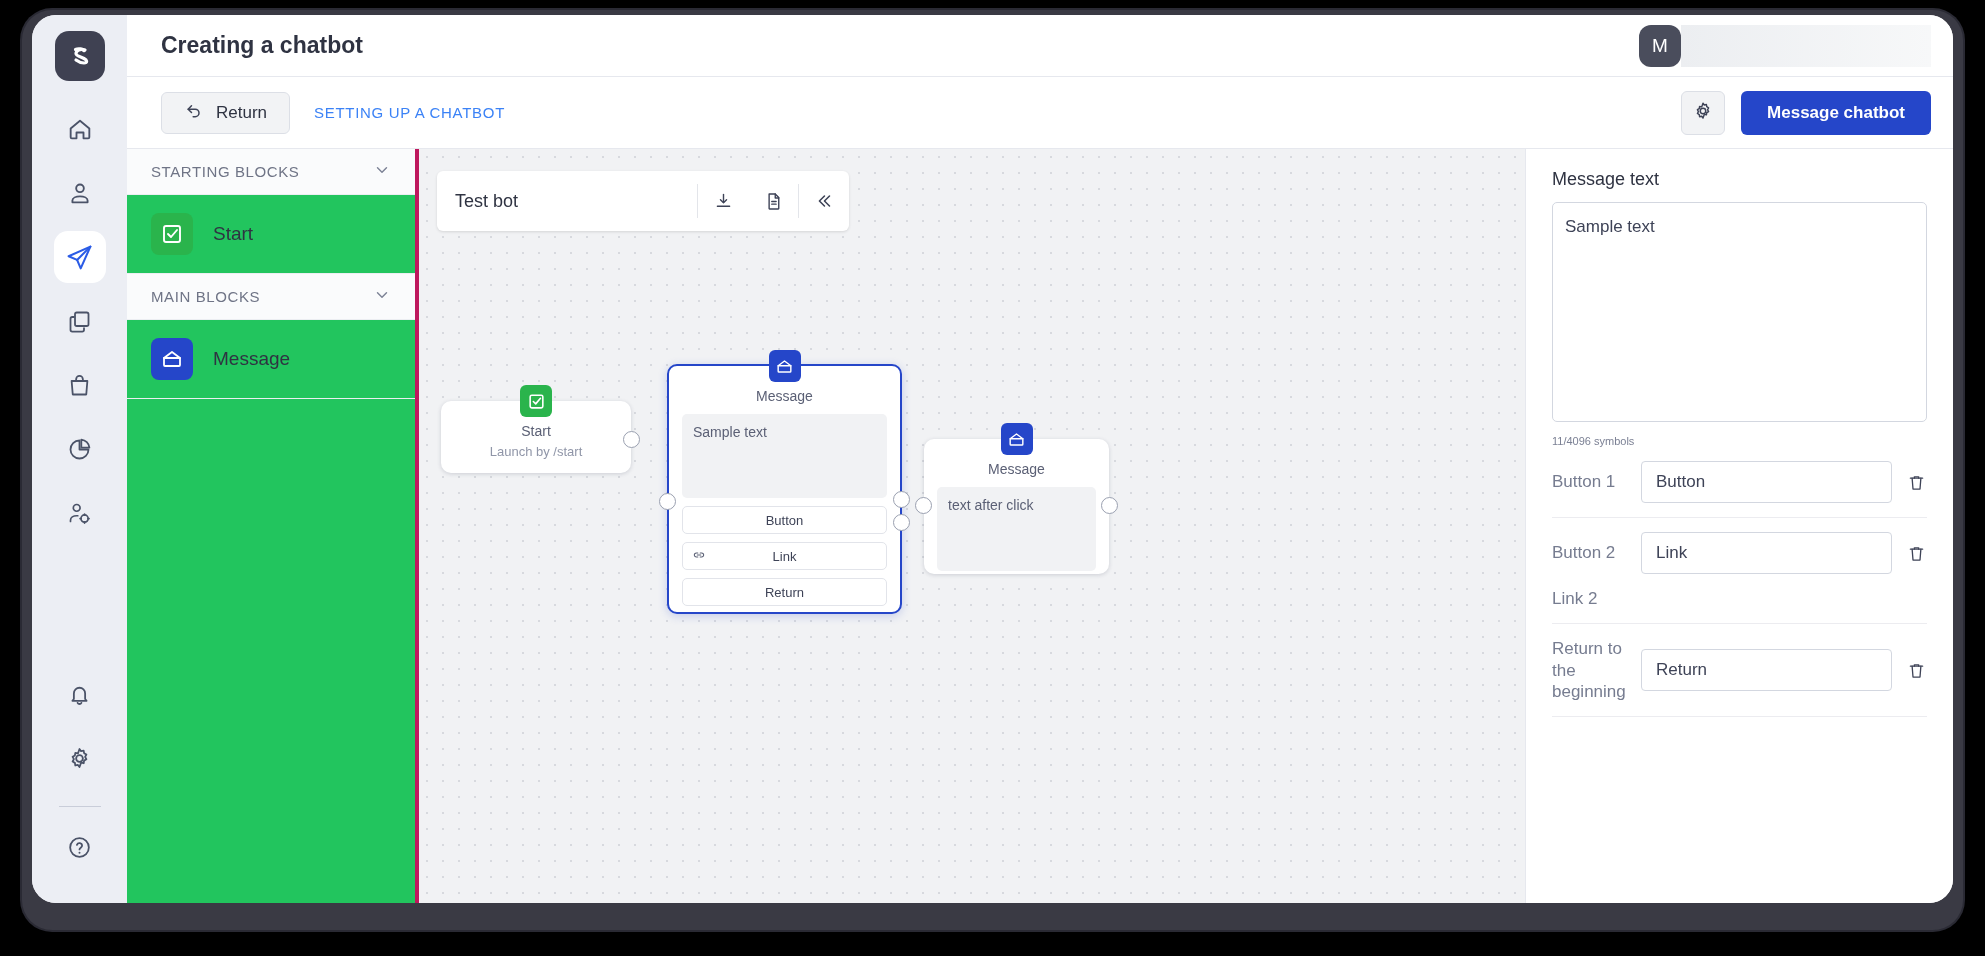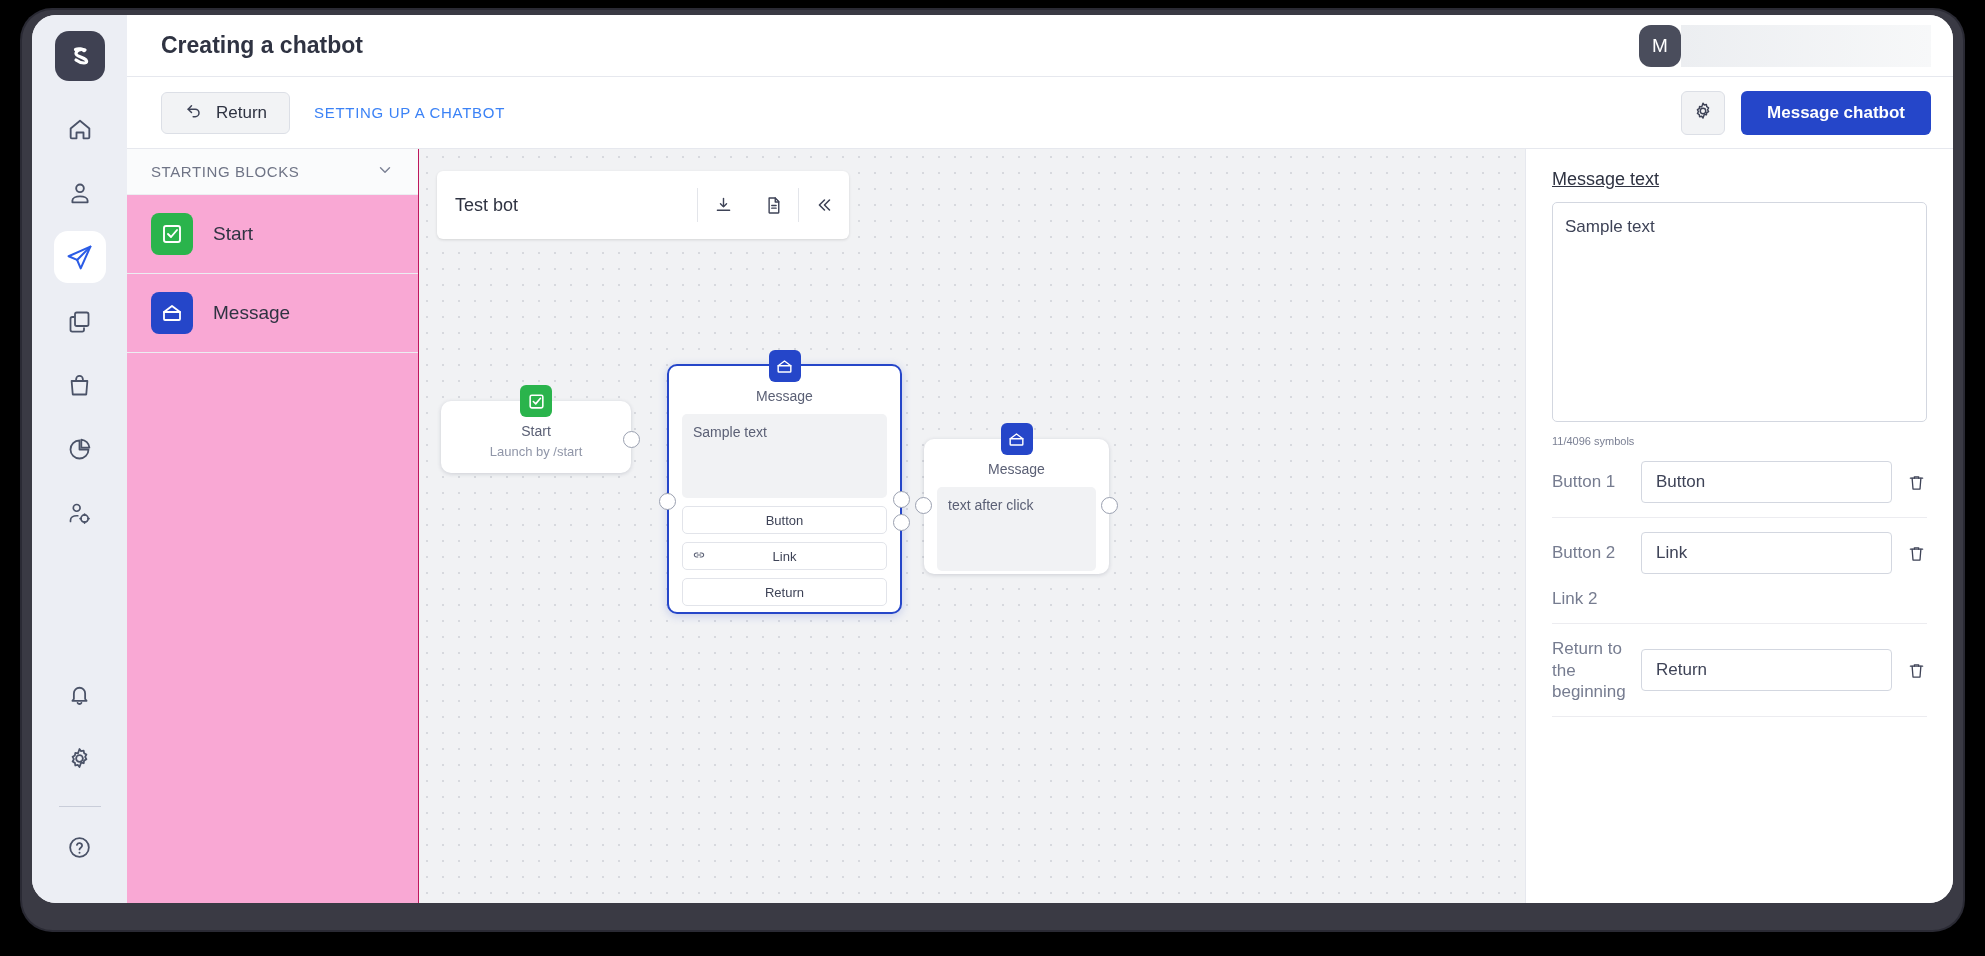--- a/index.html
+++ b/index.html
@@ -121,22 +121,22 @@
     font-size: 17px; font-weight: bold; cursor: pointer;
     font-family: "Liberation Sans", sans-serif;
   }
 
   
   #body { flex: 1; display: flex; min-height: 0; }
 
   
   #blocks {
     width: 292px; flex: 0 0 292px;
-    background: #f9a8d4;
-    border-right: 1px solid #be185d;
+    background: #22c55e;
+    border-right: 4px solid #be185d;
   }
   .group-head {
     height: 46px; display: flex; align-items: center;
     padding: 0 24px; justify-content: space-between;
     background: #fafbfc;
     border-bottom: 1px solid #eceef2;
     font-size: 15px; letter-spacing: .6px;
     color: #6f7486; cursor: pointer;
   }
   .block-item {
@@ -155,21 +155,21 @@
   
   #canvas {
     flex: 1; position: relative; min-width: 0;
     background-color: #f1f2f4;
     background-image: radial-gradient(#d7d9de 1.2px, transparent 1.2px);
     background-size: 16px 16px;
     overflow: hidden;
   }
   #canvas-toolbar {
     position: absolute; left: 18px; top: 22px;
-    width: 412px; height: 68px;
+    width: 412px; height: 60px;
     background: #fff; border-radius: 6px;
     box-shadow: 0 1px 3px rgba(0,0,0,.12);
     display: flex; align-items: center;
   }
   #bot-name { flex: 1; padding-left: 18px; font-size: 18px; color: #2f3342; }
   .tb-sep { width: 1px; height: 34px; background: #e3e5ea; }
   .tb-btn {
     width: 50px; height: 52px; display: flex;
     align-items: center; justify-content: center; cursor: pointer;
   }
@@ -221,21 +221,21 @@
   
   #links { position: absolute; inset: 0; pointer-events: none; }
 
   
   #inspector {
     width: 428px; flex: 0 0 428px;
     background: #fff; border-left: 1px solid #e6e8ee;
     padding: 20px 26px 0 26px;
     overflow: hidden;
   }
-  .insp-label { font-size: 18px; color: #2f3342; margin-bottom: 12px; text-decoration: underline; }
+  .insp-label { font-size: 18px; color: #2f3342; margin-bottom: 12px; }
   #msg-textarea {
     width: 100%; height: 220px;
     border: 1px solid #d3d7e0; border-radius: 5px;
     padding: 14px 12px;
     font-size: 17px; color: #3e4357;
     font-family: "Liberation Sans", sans-serif;
     resize: none; outline: none;
   }
   #symbol-count { font-size: 11px; color: #7b8094; margin-top: 9px; }
   .insp-h { font-size: 18px; color: #2f3342; font-weight: bold; margin: 26px 0 6px; }
@@ -414,20 +414,28 @@
         <div class="block-item">
           <div class="block-tile tile-green">
             <svg width="24" height="24" viewBox="0 0 24 24" fill="none" stroke="#fff" stroke-width="1.9" stroke-linecap="round" stroke-linejoin="round">
               <rect x="4" y="4" width="16" height="16" rx="2"></rect>
               <path d="M8 12l3 3 6-7"></path>
             </svg>
           </div>
           <div class="block-label">Start</div>
         </div>
 
+        <div class="group-head">
+          <span>MAIN BLOCKS</span>
+          <span>
+            <svg width="18" height="18" viewBox="0 0 24 24" fill="none" stroke="#7d8396" stroke-width="1.9" stroke-linecap="round" stroke-linejoin="round">
+                  <path d="M6 9l6 6 6-6"></path>
+                </svg>
+          </span>
+        </div>
         <div class="block-item">
           <div class="block-tile tile-blue">
             <svg width="24" height="24" viewBox="0 0 24 24" fill="none" stroke="#fff" stroke-width="1.8" stroke-linecap="round" stroke-linejoin="round">
               <path d="M4 11l8-6 8 6v7a1 1 0 0 1-1 1H5a1 1 0 0 1-1-1z"></path>
               <path d="M4 11h16"></path>
             </svg>
           </div>
           <div class="block-label">Message</div>
         </div>
       </div>

